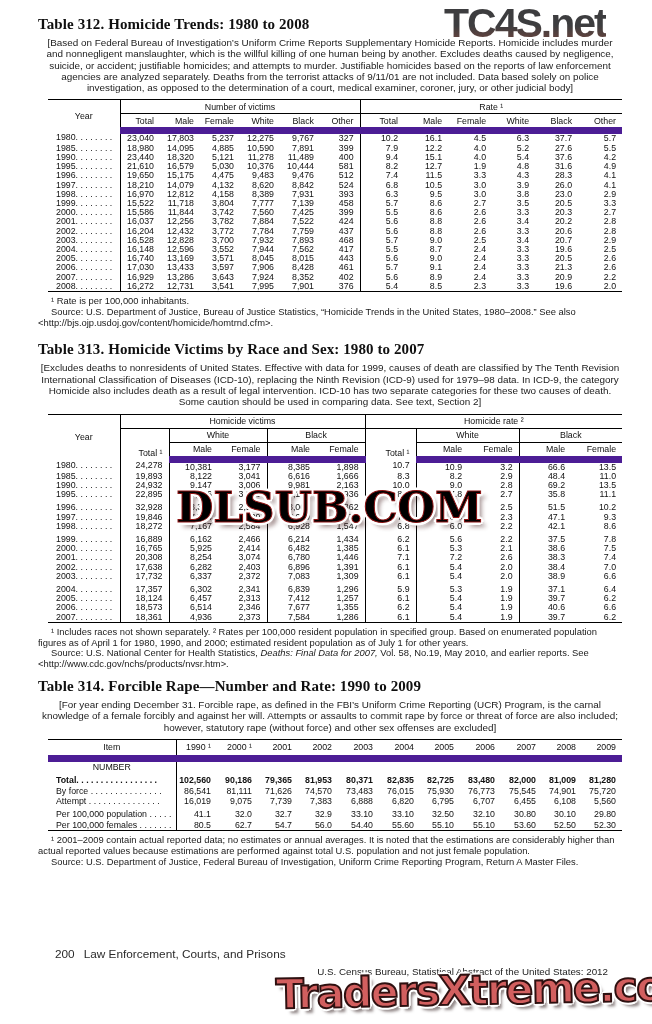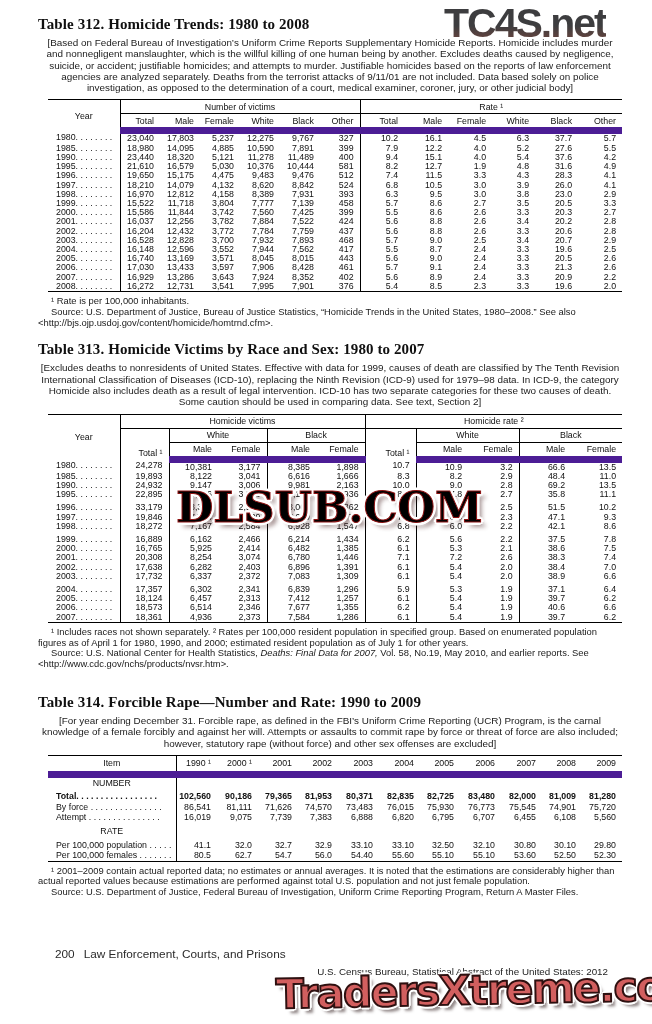--- a/index.html
+++ b/index.html
@@ -4,21 +4,21 @@
 <style>
   html,body{margin:0;padding:0;background:#e8e8e8;}
   .page{position:relative;width:652px;height:1024px;background:#ffffff;overflow:hidden;
         font-family:"Liberation Sans",sans-serif;color:#141414;}
   .content{position:absolute;left:38px;top:0;width:584px;}
 
   .t-title{font-family:"Liberation Serif",serif;font-weight:bold;font-size:15px;
            letter-spacing:.1px;margin:0;color:#101010;}
   #title312{margin-top:16px;}
   #title313{margin-top:13px;}
-  #title314{margin-top:24px;}
+  #title314{margin-top:8px;}
   .headnote{font-size:9.9px;line-height:11.3px;margin:4px 0 0 0;text-align:center;color:#1a1a1a;}
 
   table{border-collapse:collapse;table-layout:fixed;margin:6px 0 0 10px;width:574px;
         font-size:8.8px;color:#101010;}
   th{font-weight:normal;padding:0;}
   td{padding:0;line-height:9.2px;white-space:nowrap;overflow:hidden;}
   thead{border-top:1px solid #000;}
   tbody{border-bottom:1.6px solid #000;}
   .br{border-right:1px solid #000;}
   th.grp{text-align:center;border-bottom:1px solid #000;height:13px;}
@@ -459,21 +459,21 @@
             <td class="num">7,143</td>
             <td class="num br">1,936</td>
             <td class="num br">8.7</td>
             <td class="num">7.8</td>
             <td class="num br">2.7</td>
             <td class="num">35.8</td>
             <td class="num">11.1</td>
           </tr>
           <tr class="gap">
             <td class="lbl br">1996. . . . . . . .</td>
-            <td class="num br">33,179</td>
+            <td class="num br">32,928</td>
             <td class="num">8,386</td>
             <td class="num br">2,907</td>
             <td class="num">8,063</td>
             <td class="num br">1,862</td>
             <td class="num br">7.9</td>
             <td class="num">7.0</td>
             <td class="num br">2.5</td>
             <td class="num">51.5</td>
             <td class="num">10.2</td>
           </tr>
@@ -710,34 +710,20 @@
             <td class="num">7,739</td>
             <td class="num">7,383</td>
             <td class="num">6,888</td>
             <td class="num">6,820</td>
             <td class="num">6,795</td>
             <td class="num">6,707</td>
             <td class="num">6,455</td>
             <td class="num">6,108</td>
             <td class="num">5,560</td>
           </tr>
-          <tr class="gap">
-            <td class="sec br">RATE</td>
-            <td class="num"></td>
-            <td class="num"></td>
-            <td class="num"></td>
-            <td class="num"></td>
-            <td class="num"></td>
-            <td class="num"></td>
-            <td class="num"></td>
-            <td class="num"></td>
-            <td class="num"></td>
-            <td class="num"></td>
-            <td class="num"></td>
-          </tr>
           <tr class="first">
             <td class="lbl br">Per 100,000 population . . . . .</td>
             <td class="num">41.1</td>
             <td class="num">32.0</td>
             <td class="num">32.7</td>
             <td class="num">32.9</td>
             <td class="num">33.10</td>
             <td class="num">33.10</td>
             <td class="num">32.50</td>
             <td class="num">32.10</td>

